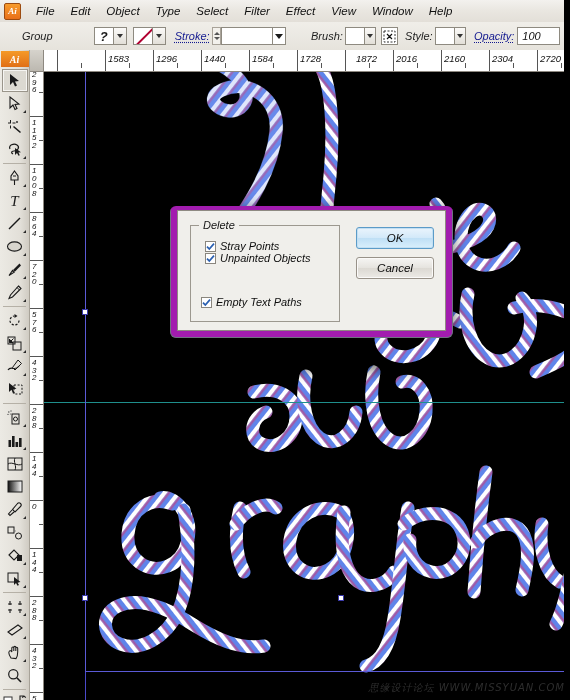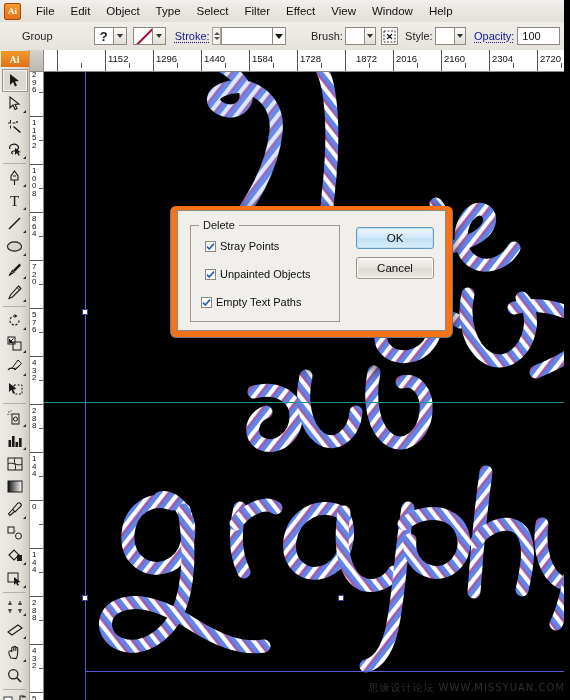--- a/index.html
+++ b/index.html
@@ -3,21 +3,21 @@
 <meta charset="utf-8">
 <style>
   html,body{margin:0;padding:0;}
   body{
     width:570px;height:700px;overflow:hidden;
     font-family:"Liberation Sans",sans-serif;
     font-size:11px;
     background:#000;
     -webkit-font-smoothing:none;
   }
-  #app{position:relative;width:564px;height:700px;overflow:hidden;background:#ece9e3;}
+  #app{position:relative;width:564px;height:700px;overflow:hidden;background:#ece9e3;font-style:italic;}
 
   
   .menubar{
     position:absolute;left:0;top:0;width:570px;height:22px;
     background:linear-gradient(to bottom,#f3f1ee 0%,#e9e6e0 50%,#e3dfd8 100%);
     border-bottom:1px solid #cfcabf;
     display:flex;align-items:center;
   }
   .ai-logo{
     width:17px;height:17px;margin-left:4px;margin-right:7px;
@@ -170,21 +170,21 @@
       radial-gradient(ellipse 36px 18px at 200px 16px, rgba(170,195,235,.45), rgba(170,195,235,0) 70%),
       radial-gradient(ellipse 28px 14px at 250px 22px, rgba(190,205,240,.4), rgba(190,205,240,0) 70%);
   }
   .dlg-title span{
     position:relative;z-index:2;
     color:#0d0d0d;font-size:12px;line-height:28px;margin-left:10px;
     text-shadow:0 1px 2px rgba(255,255,255,.55);
   }
   .dlg-body{
     height:132px;
-    background:#f97316;
+    background:#a21caf;
     border:1px solid #6e7480;border-top:none;
     border-radius:0 0 6px 6px;
     box-sizing:border-box;
     position:relative;
     padding:7px;
   }
   .dlg-inner{
     position:absolute;left:6px;top:4px;right:6px;bottom:6px;
     border:1px solid #8e8a82;background:#f0efeb;box-sizing:border-box;
   }
@@ -509,21 +509,21 @@
         <div class="rh-tick major" style="left:301px"></div>
         <div class="rh-tick minor" style="left:325px"></div>
         <div class="rh-tick major" style="left:349px"></div>
         <div class="rh-tick minor" style="left:373px"></div>
         <div class="rh-tick major" style="left:397px"></div>
         <div class="rh-tick minor" style="left:421px"></div>
         <div class="rh-tick major" style="left:445px"></div>
         <div class="rh-tick minor" style="left:469px"></div>
         <div class="rh-tick major" style="left:493px"></div>
         <div class="rh-tick minor" style="left:517px"></div>
-        <div class="rh-lab" style="left:64px">1152</div>
+        <div class="rh-lab" style="left:64px">1583</div>
         <div class="rh-lab" style="left:112px">1296</div>
         <div class="rh-lab" style="left:160px">1440</div>
         <div class="rh-lab" style="left:208px">1584</div>
         <div class="rh-lab" style="left:256px">1728</div>
         <div class="rh-lab" style="left:312px">1872</div>
         <div class="rh-lab" style="left:352px">2016</div>
         <div class="rh-lab" style="left:400px">2160</div>
         <div class="rh-lab" style="left:448px">2304</div>
         <div class="rh-lab" style="left:496px">2720</div>
       </div>
@@ -714,21 +714,21 @@
 
           <div class="chkrow" style="top:14px;">
             <span class="chkbox">
               <svg width="9" height="9" viewBox="0 0 9 9">
                   <path d="M1 4.6 L3.3 7 L8 1.6" stroke="#2a5fb0" stroke-width="1.7" fill="none"></path>
                 </svg>
             </span>
             <span class="chklabel">Stray Points</span>
           </div>
 
-          <div class="chkrow" style="top:42px;">
+          <div class="chkrow" style="top:26px;">
             <span class="chkbox">
               <svg width="9" height="9" viewBox="0 0 9 9">
                   <path d="M1 4.6 L3.3 7 L8 1.6" stroke="#2a5fb0" stroke-width="1.7" fill="none"></path>
                 </svg>
             </span>
             <span class="chklabel">Unpainted Objects</span>
           </div>
 
           <div class="chkrow" style="top:70px;left:10px;">
             <span class="chkbox">

